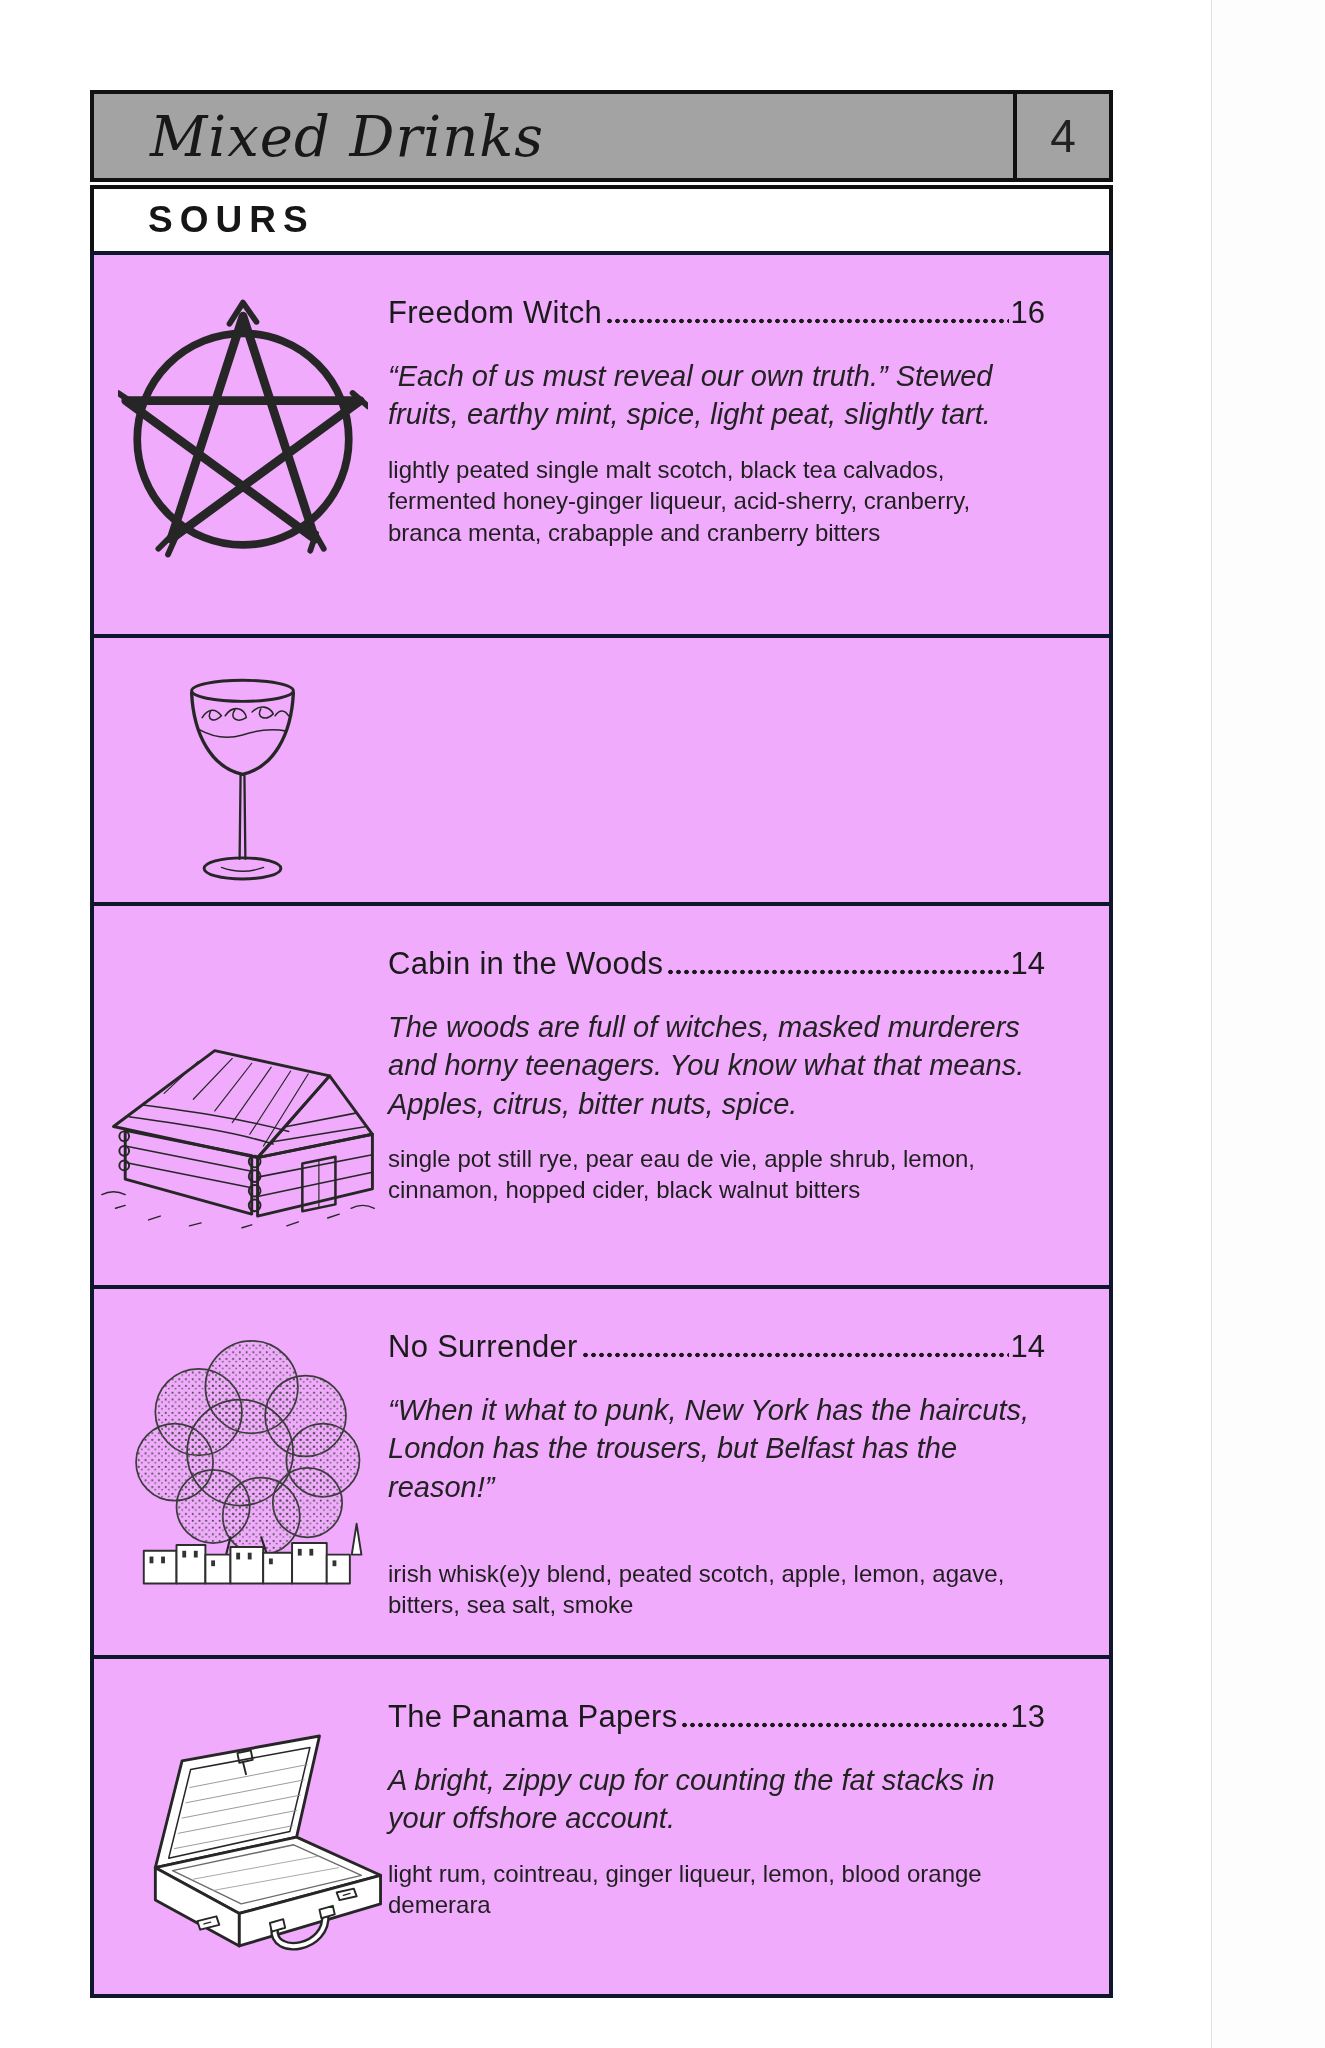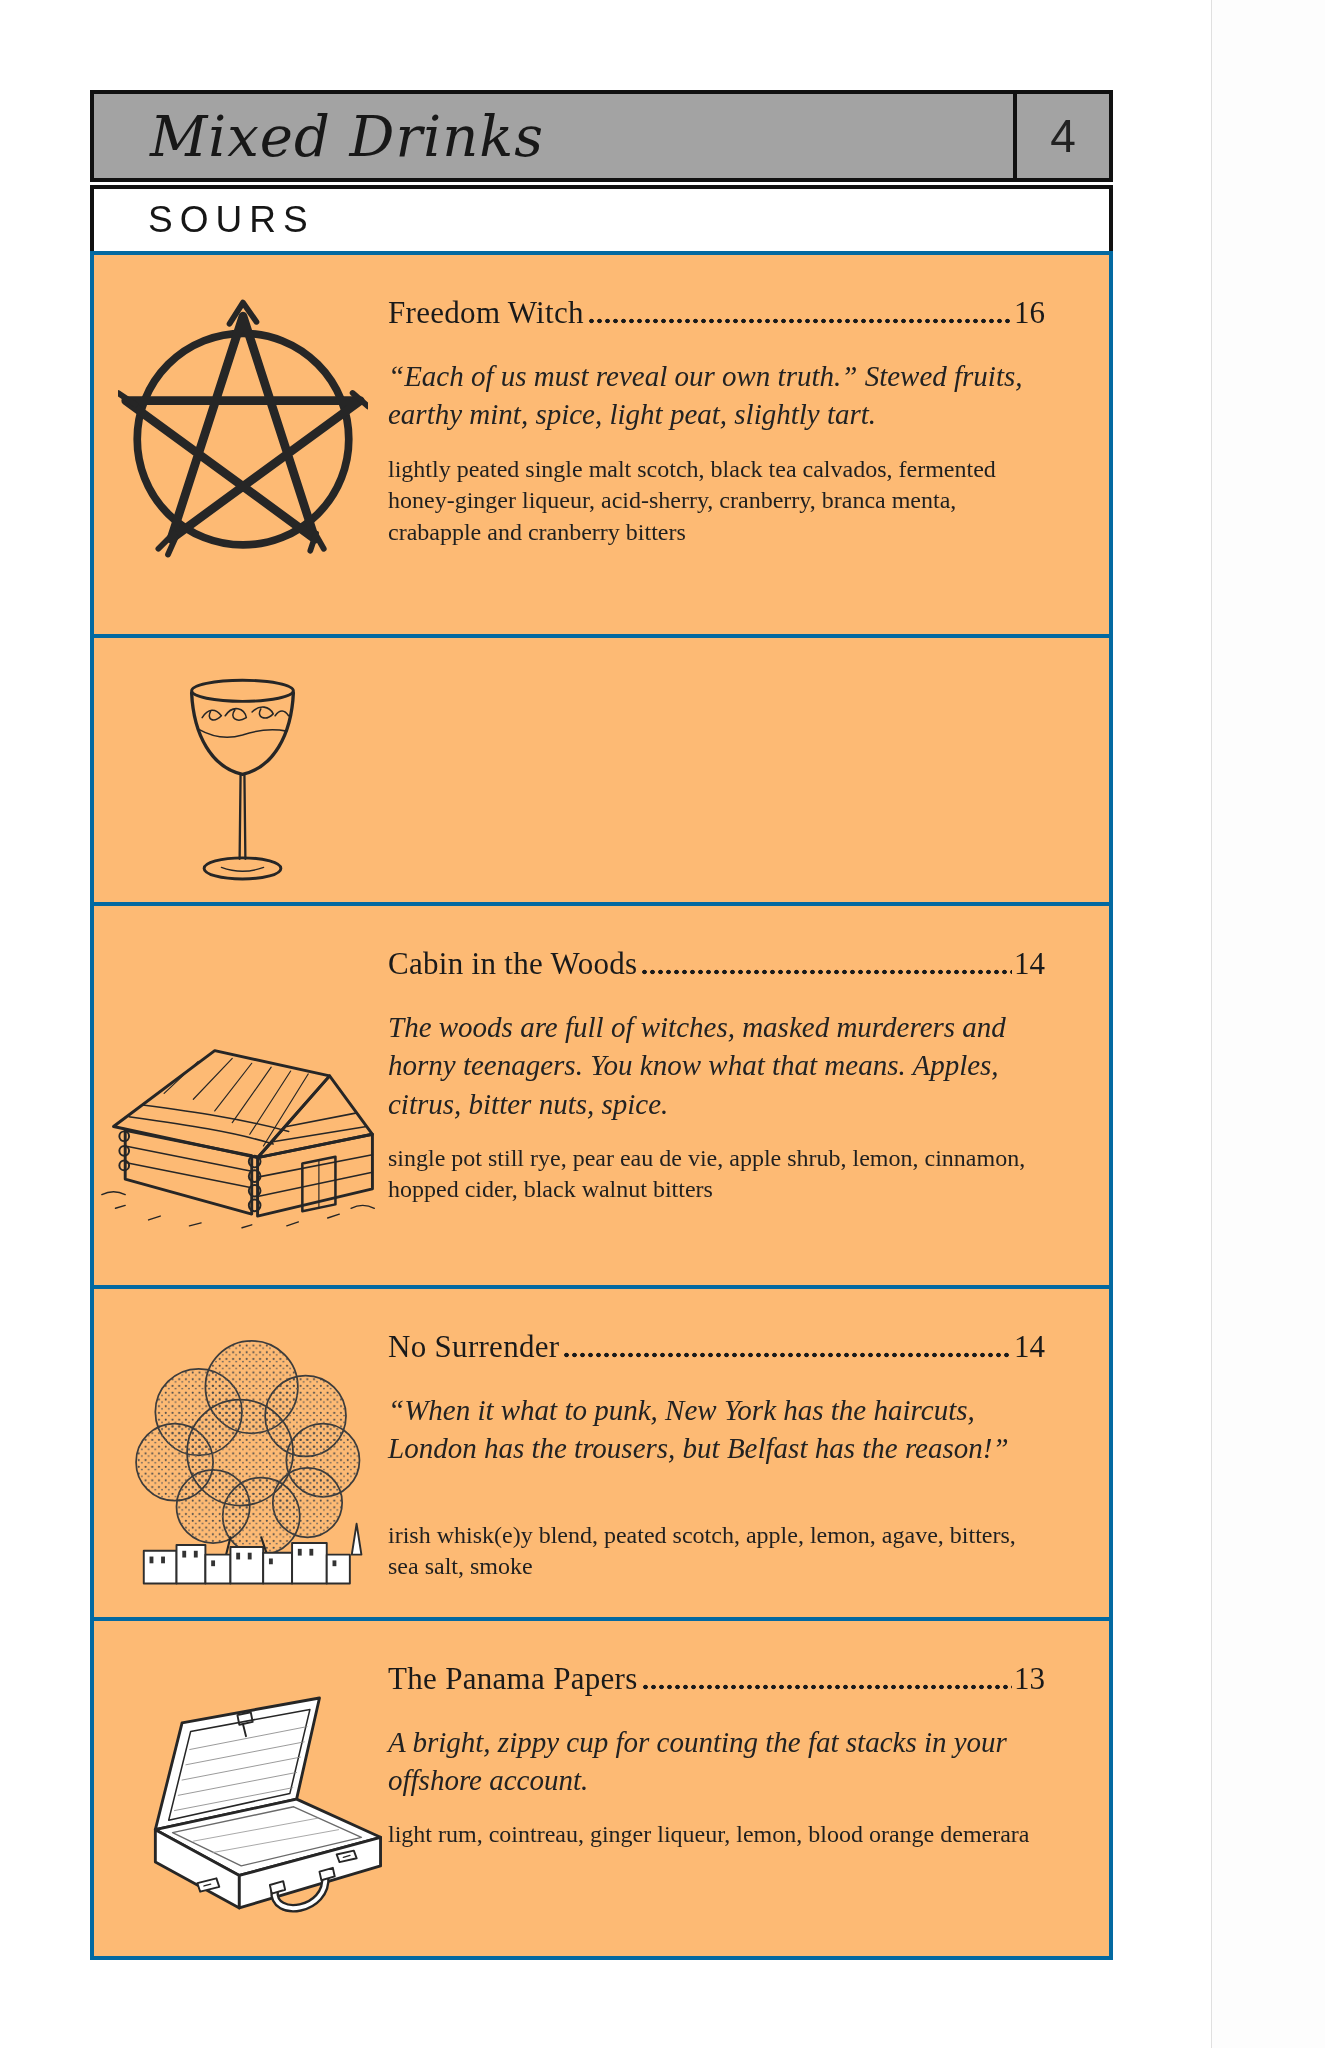--- a/index.html
+++ b/index.html
@@ -17,24 +17,24 @@
     flex:1; display:flex; align-items:center; padding-left:56px;
     font-family:"DejaVu Serif", serif; font-style:italic; font-size:56px; letter-spacing:1px; color:#181818;
   }
   .hdr-num {
     width:92px; border-left:4px solid #111; display:flex; align-items:center; justify-content:center;
     font-size:46px; color:#222; font-weight:normal;
   }
 
   .section-bar {
     border:4px solid #111; margin-top:3px; height:70px; box-sizing:border-box; background:#fff;
-    display:flex; align-items:center; padding-left:54px; font-size:37px; letter-spacing:7px; color:#161616;
-  }
-
-  .entry { border:4px solid #0369a1; margin-top:-4px; display:flex; box-sizing:border-box; background:#fdba74;font-family:Liberation Serif, serif; }
+    display:flex; align-items:center; padding-left:54px; font-size:37px; letter-spacing:7px; color:#161616;font-weight:bold;
+  }
+
+  .entry { border:4px solid #0f172a; margin-top:-4px; display:flex; box-sizing:border-box; background:#f0abfc; }
   .entry .illu { width:294px; flex:none; }
   .entry .illu svg { display:block; }
   .entry .body { flex:1; padding:40px 64px 34px 0; }
 
   .e1 { min-height:387px; } .e2 { min-height:263px; } .e3 { min-height:387px; }
   .e4 { min-height:330px; } .e5 { min-height:343px; }
 
   .e1 svg { margin:36px 0 0 24px; }
   .e2 svg { margin:24px 0 0 66px; }
   .e3 svg { margin:110px 0 0 2px; }

